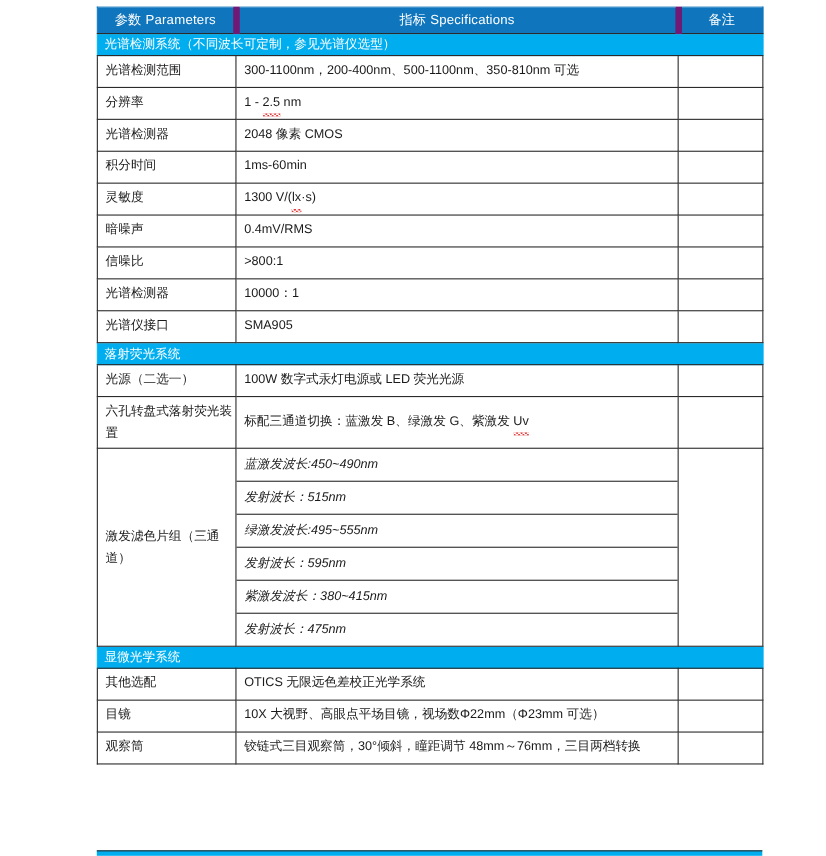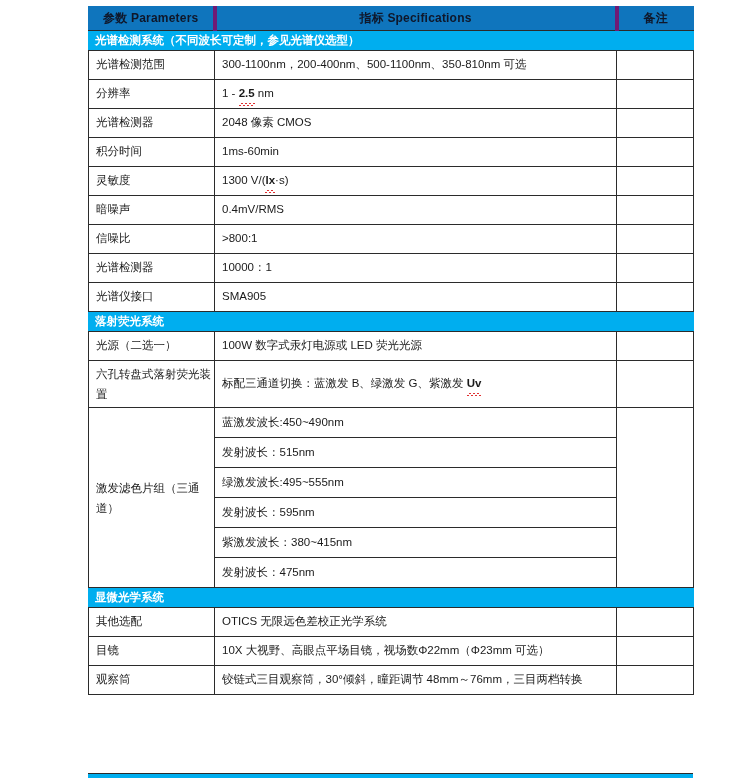--- a/index.html
+++ b/index.html
@@ -35,37 +35,37 @@
 
   .spec-table td, .spec-table th {
     border: 1px solid #2b2b2b;
     padding: 0;
     vertical-align: middle;
   }
 
   
   tr.header-row th {
     background: #0f75bd;
-    color: #0f172a;
-    font-weight: bold;
+    color: #ffffff;
+    font-weight: normal;
     text-align: center;
     height: 23px;
     font-size: 12px;
     letter-spacing: 0.2px;
     border-color: #0f75bd;
     border-bottom: 1px solid #2b2b2b;
   }
   tr.header-row th.th-param { text-align: center; }
-  tr.header-row th + th { border-left: 4px solid #701a75; }
+  tr.header-row th + th { border-left: 6px solid #701a75; }
 
   
   tr.section-row td {
     background: #00aeef;
     color: #ffffff;
-    font-weight: bold;
+    font-weight: normal;
     font-size: 11.5px;
     height: 19px;
     padding-left: 6px;
     border-color: #00aeef;
     border-top: 1px solid #2b2b2b;
     border-bottom: 1px solid #2b2b2b;
   }
 
   
   td.cell-param {
@@ -87,28 +87,28 @@
   td.cell-spec-multi {
     padding: 0;
   }
   .sub-line {
     padding: 5px 0 5px 7px;
     line-height: 1.5;
     border-bottom: 1px solid #2b2b2b;
     height: 19px;
     display: flex;
     align-items: center;
+    font-style: italic;
   }
   .sub-line:last-child { border-bottom: none; }
 
   
   .squiggle {
     position: relative;
     display: inline-block;
-    font-weight: bold;
   }
   .squiggle::after {
     content: "";
     position: absolute;
     left: 0;
     right: 0;
     bottom: -3px;
     height: 3px;
     background-image:
       radial-gradient(circle at 1px 2.6px, #e03030 0.9px, transparent 1.1px),

